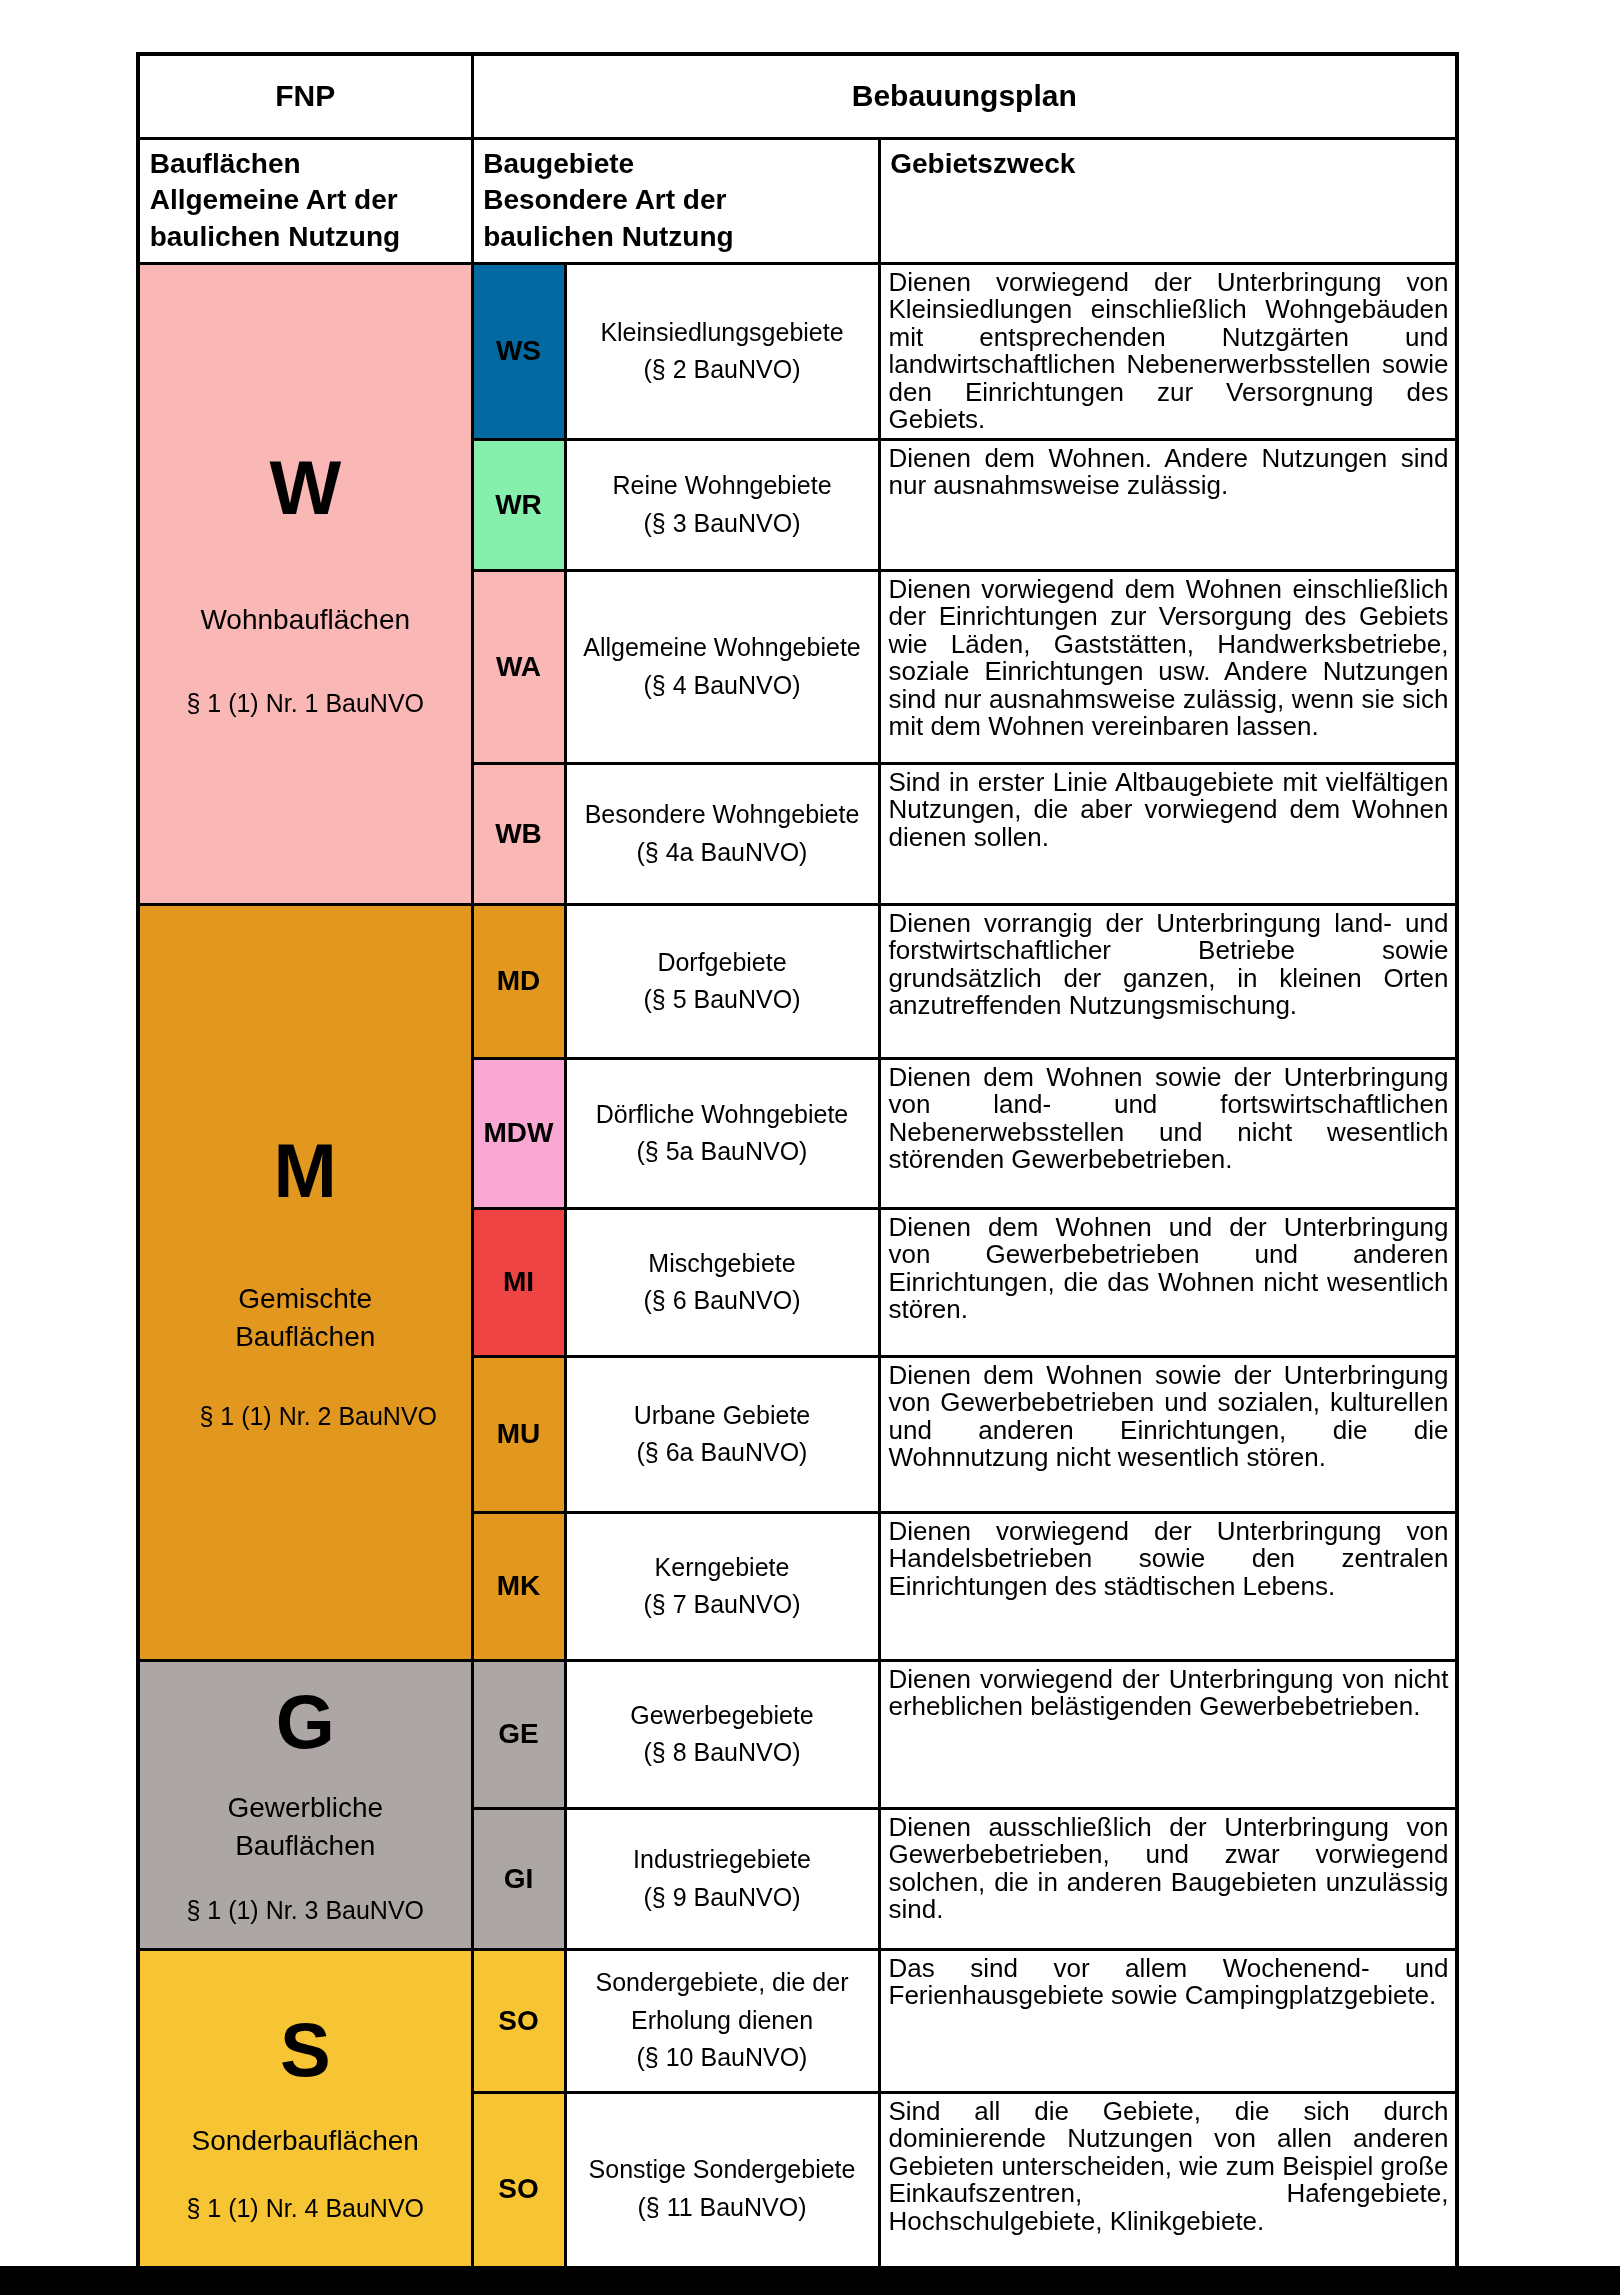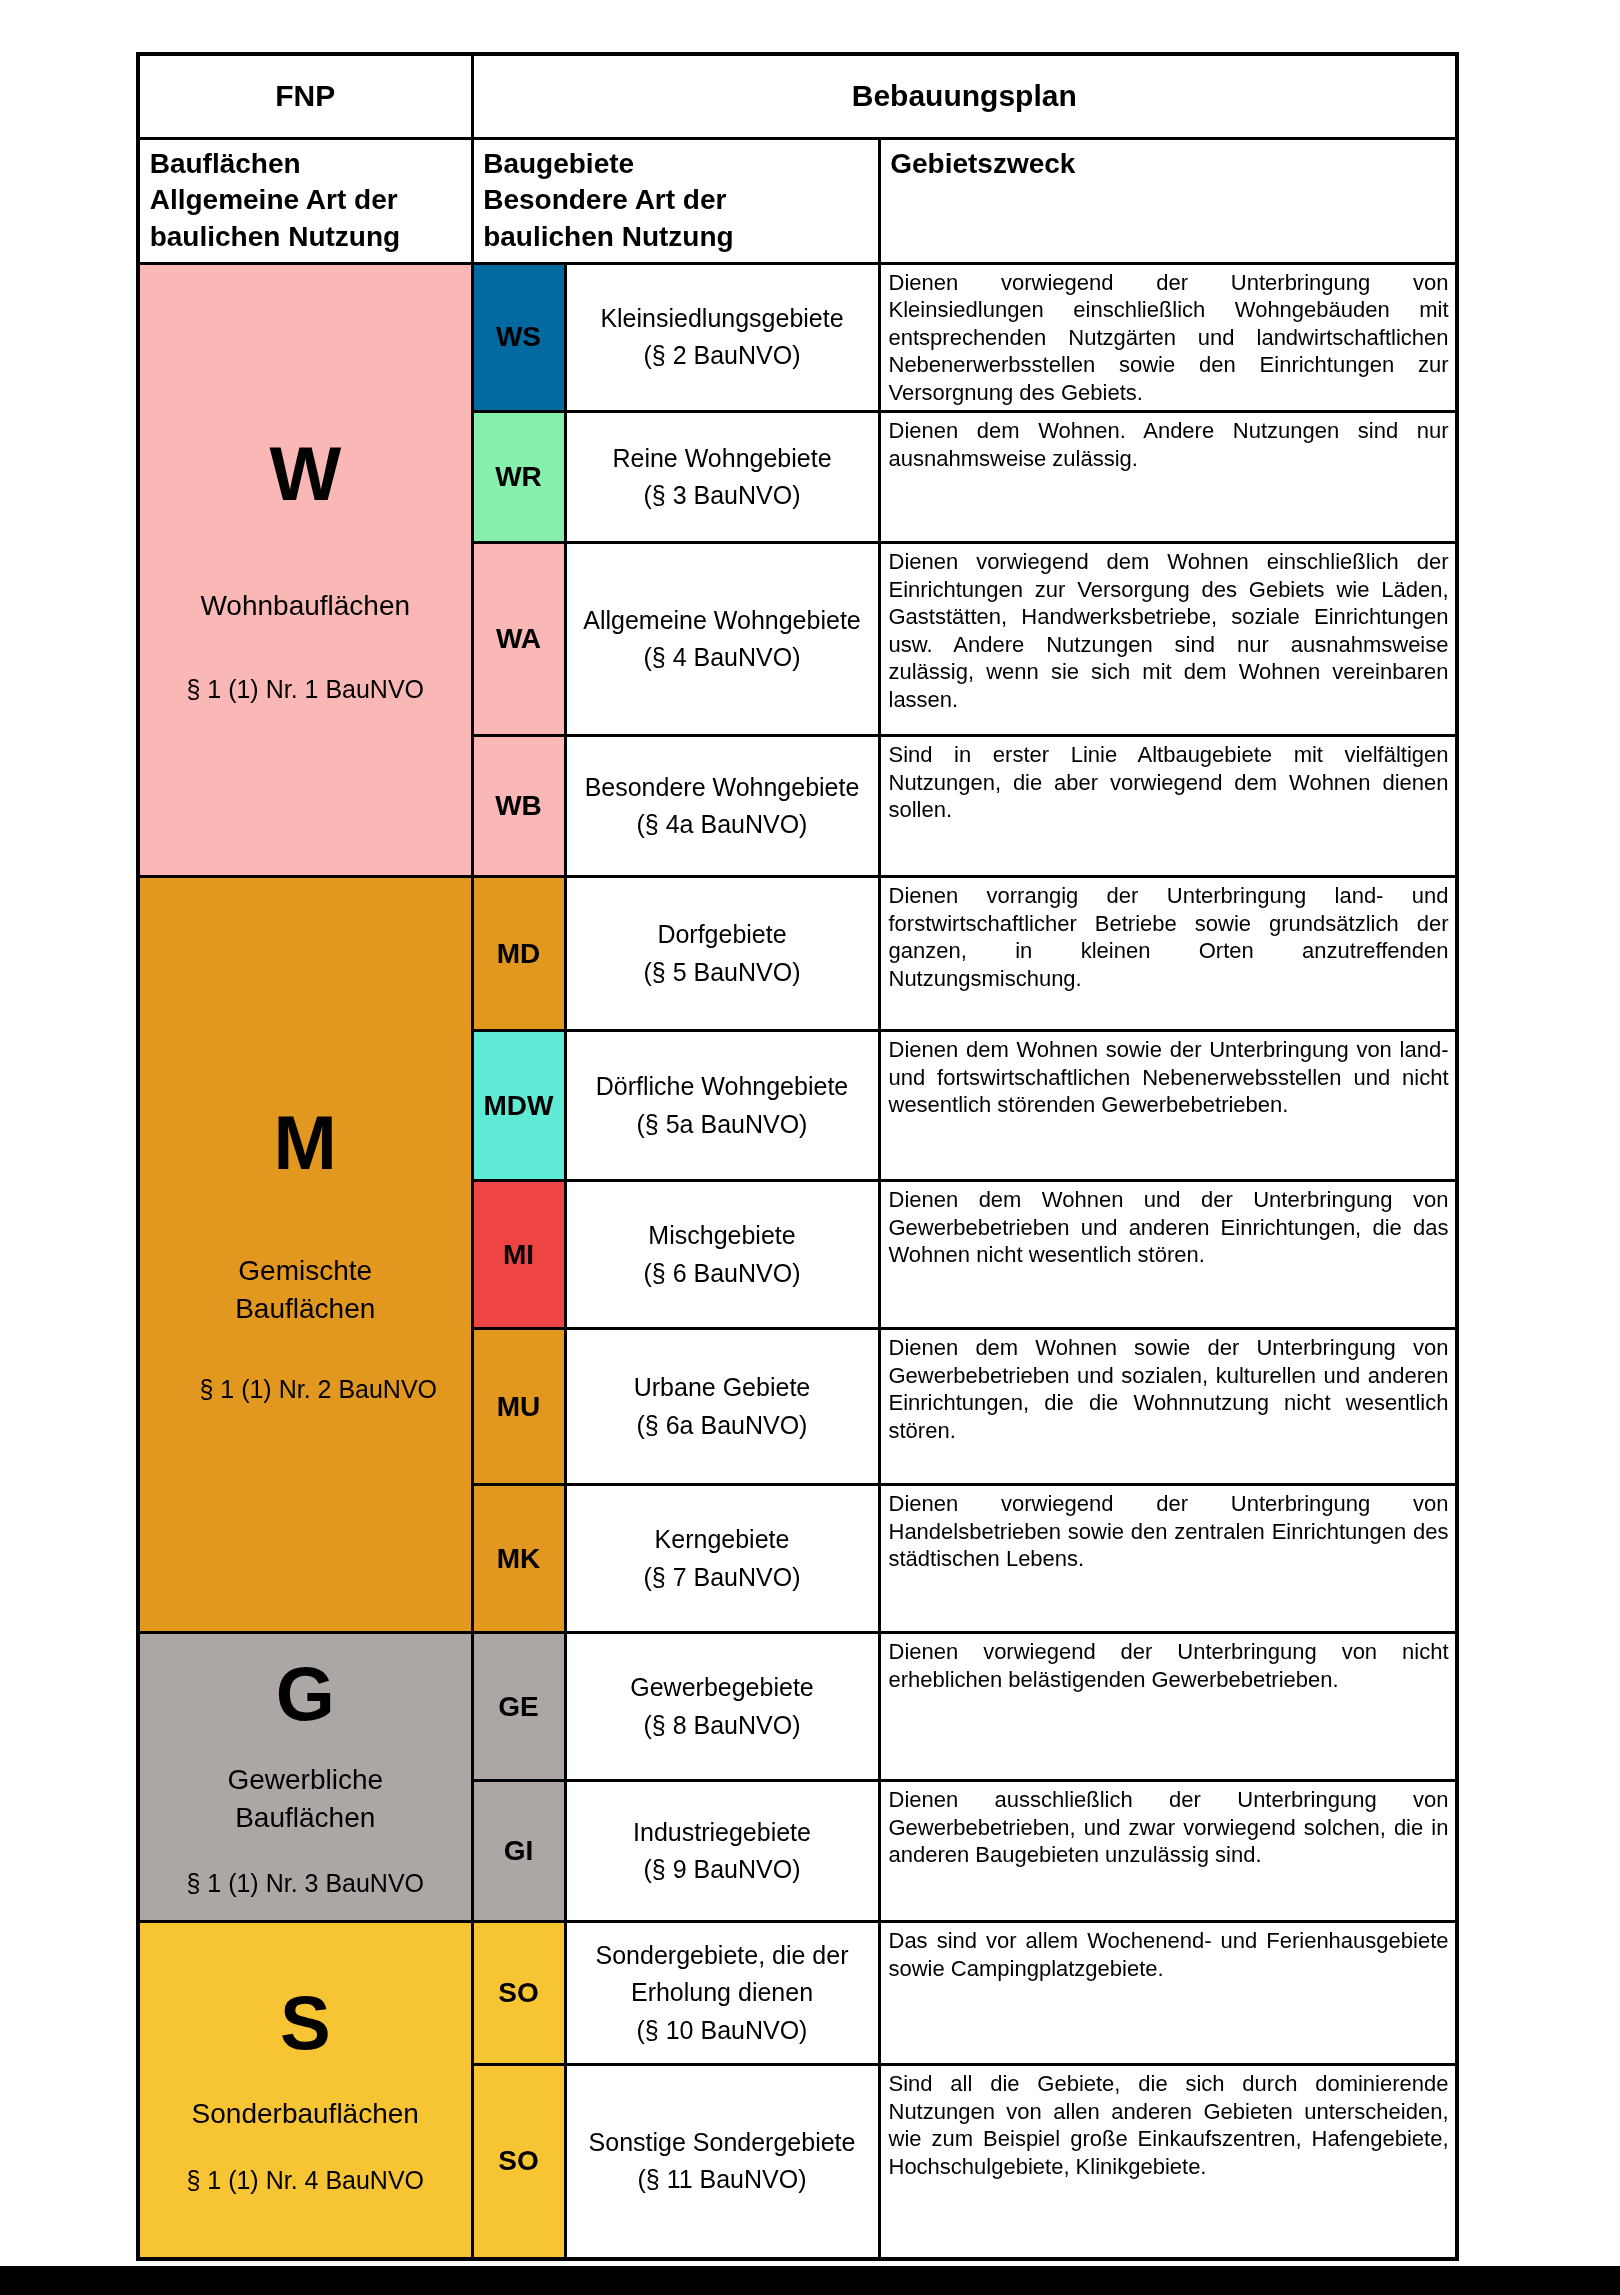--- a/index.html
+++ b/index.html
@@ -45,21 +45,21 @@
   td.code {
     text-align:center; vertical-align:middle;
     font-weight:bold; font-size:28px;
   }
   td.name {
     text-align:center; vertical-align:middle;
     font-size:25px; white-space:pre-line; line-height:1.5;
     background:#fff;
   }
   td.purpose {
-    font-size:22px; line-height:27.5px;
+    font-size:26px; line-height:27.5px;
     text-align:justify; text-justify:inter-word;
     vertical-align:top;
     padding:4px 6.5px 4px 8px;
     background:#fff;
     hyphens:none;
   }
   .bottom-bar {
     position:absolute; left:0; top:2266px;
     width:1621px; height:29px;
     background:#000;
@@ -128,21 +128,21 @@
       <div class="slabel">Gemischte
 Bauflächen</div>
       <div class="sref">§ 1 (1) Nr. 2 BauNVO</div>
     </td>
     <td class="code" style="background-color: rgb(226, 151, 31);">MD</td>
     <td class="name">Dorfgebiete
 (§ 5 BauNVO)</td>
     <td class="purpose">Dienen vorrangig der Unterbringung land- und forstwirtschaftlicher Betriebe sowie grundsätzlich der ganzen, in kleinen Orten anzutreffenden Nutzungsmischung.</td>
   </tr>
   <tr style="height:150px;">
-    <td class="code" style="background-color: #5eead4;">MDW</td>
+    <td class="code" style="background-color: #f9a8d4;">MDW</td>
     <td class="name">Dörfliche Wohngebiete
 (§ 5a BauNVO)</td>
     <td class="purpose">Dienen dem Wohnen sowie der Unterbringung von land- und fortswirtschaftlichen Nebenerwebsstellen und nicht wesentlich störenden Gewerbebetrieben.</td>
   </tr>
   <tr style="height:148px;">
     <td class="code" style="background-color: #ef4444;">MI</td>
     <td class="name">Mischgebiete
 (§ 6 BauNVO)</td>
     <td class="purpose">Dienen dem Wohnen und der Unterbringung von Gewerbebetrieben und anderen Einrichtungen, die das Wohnen nicht wesentlich stören.</td>
   </tr>

